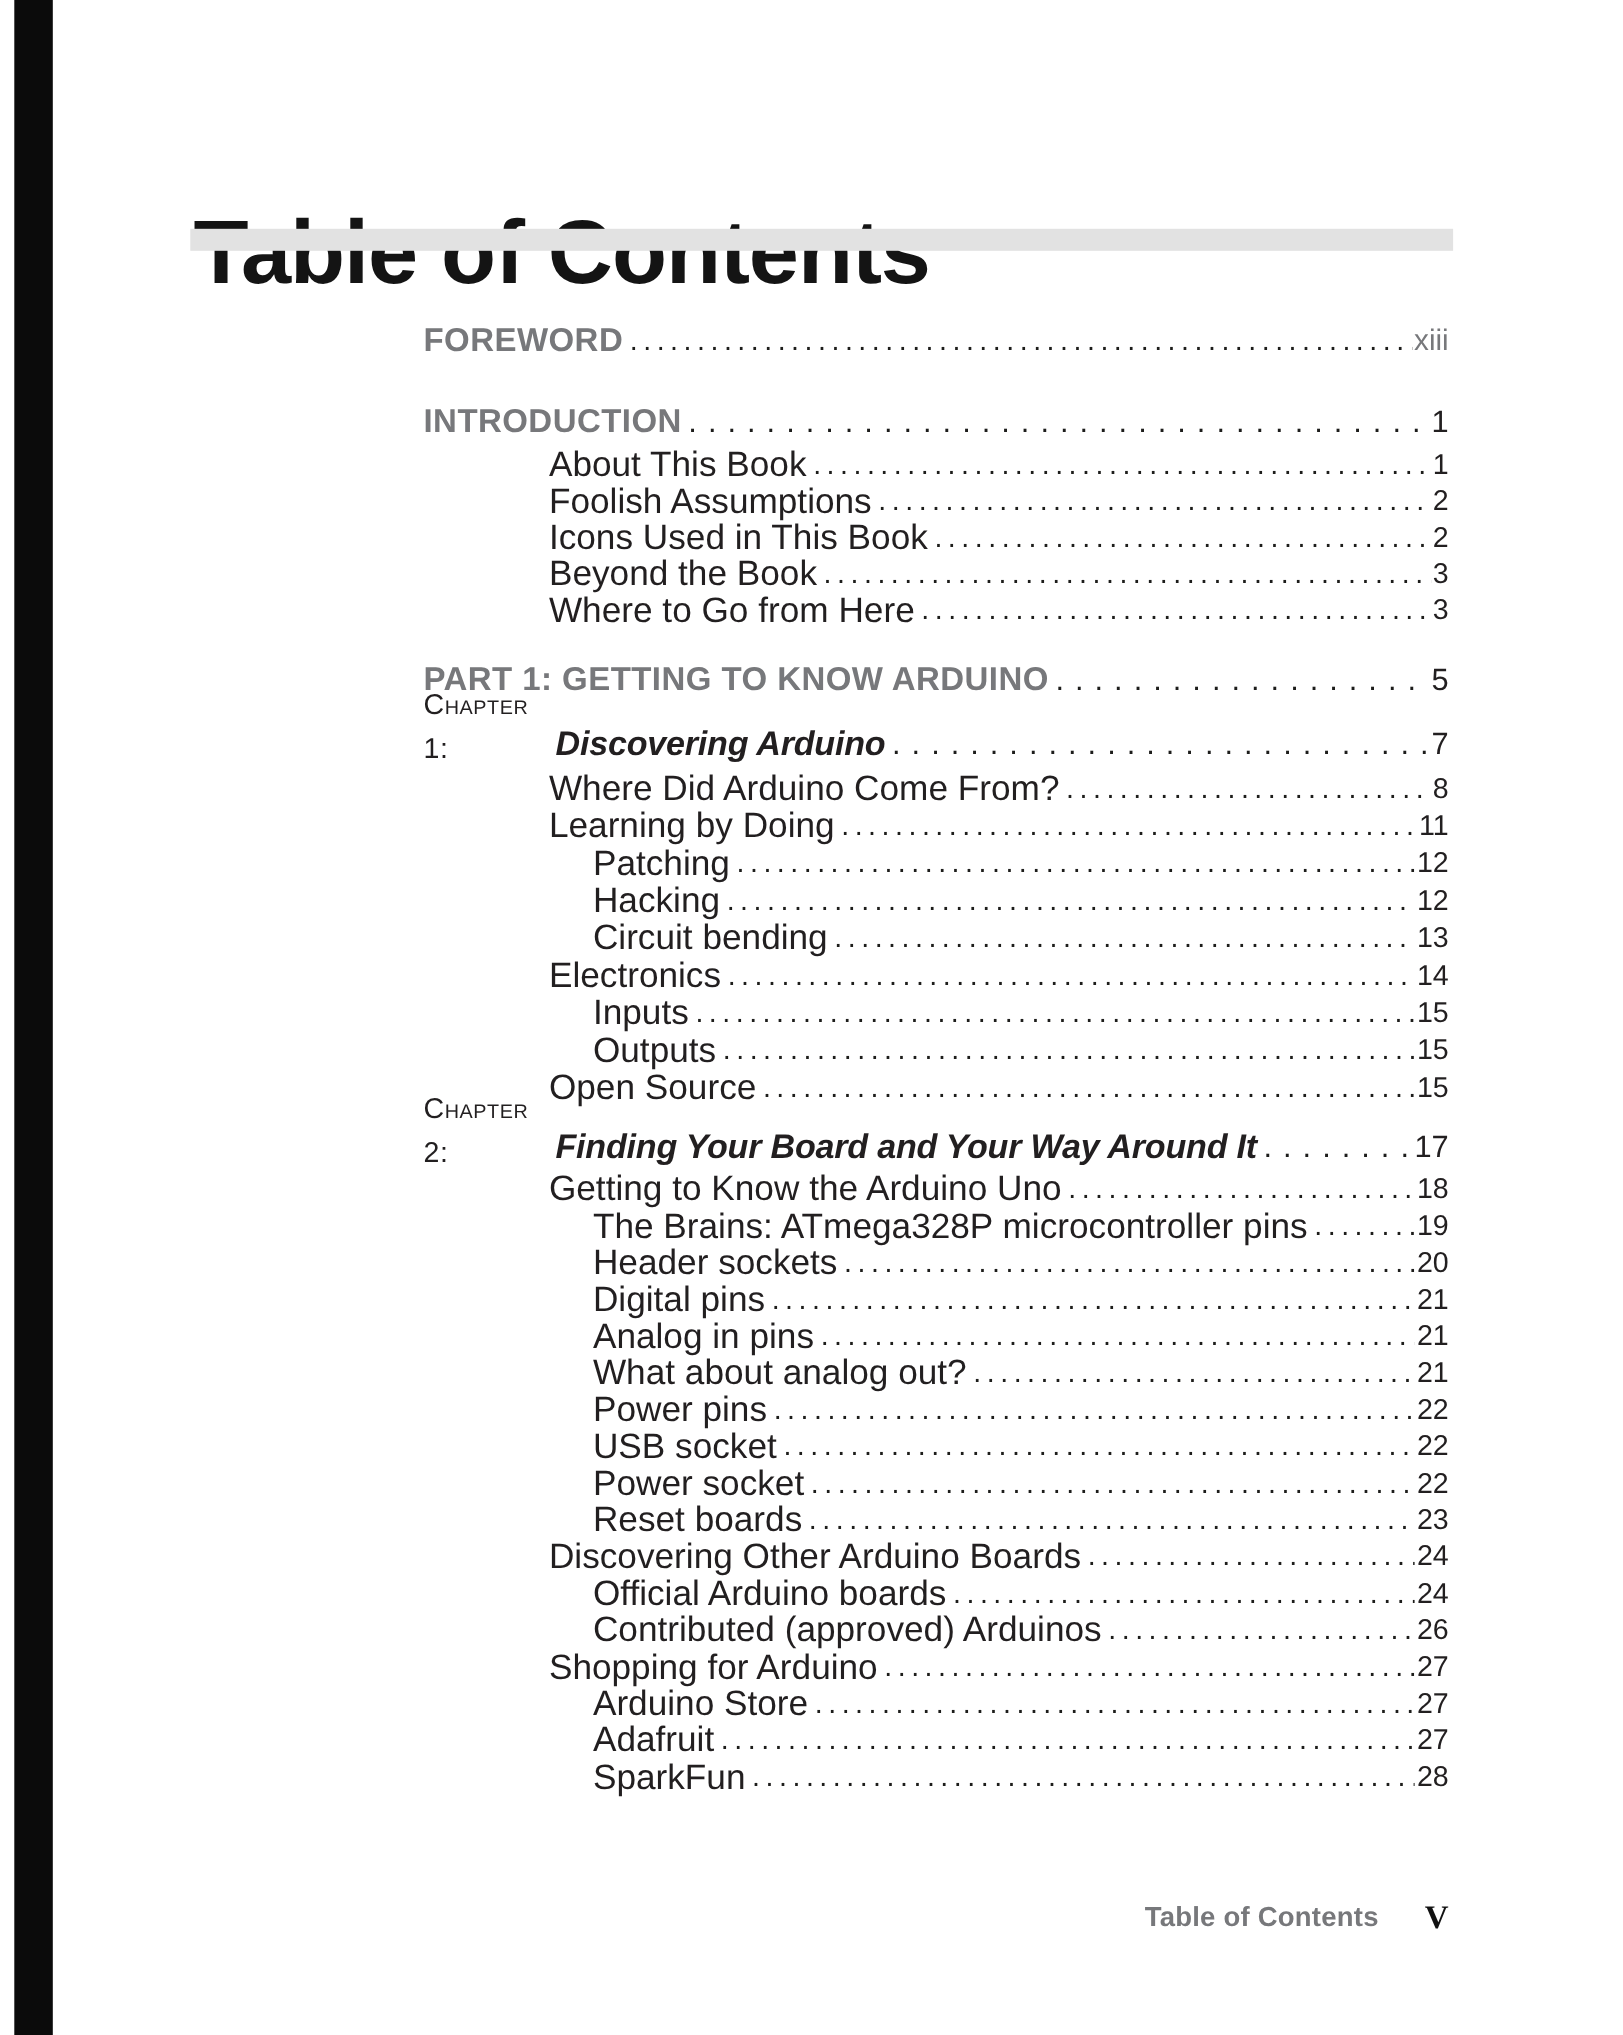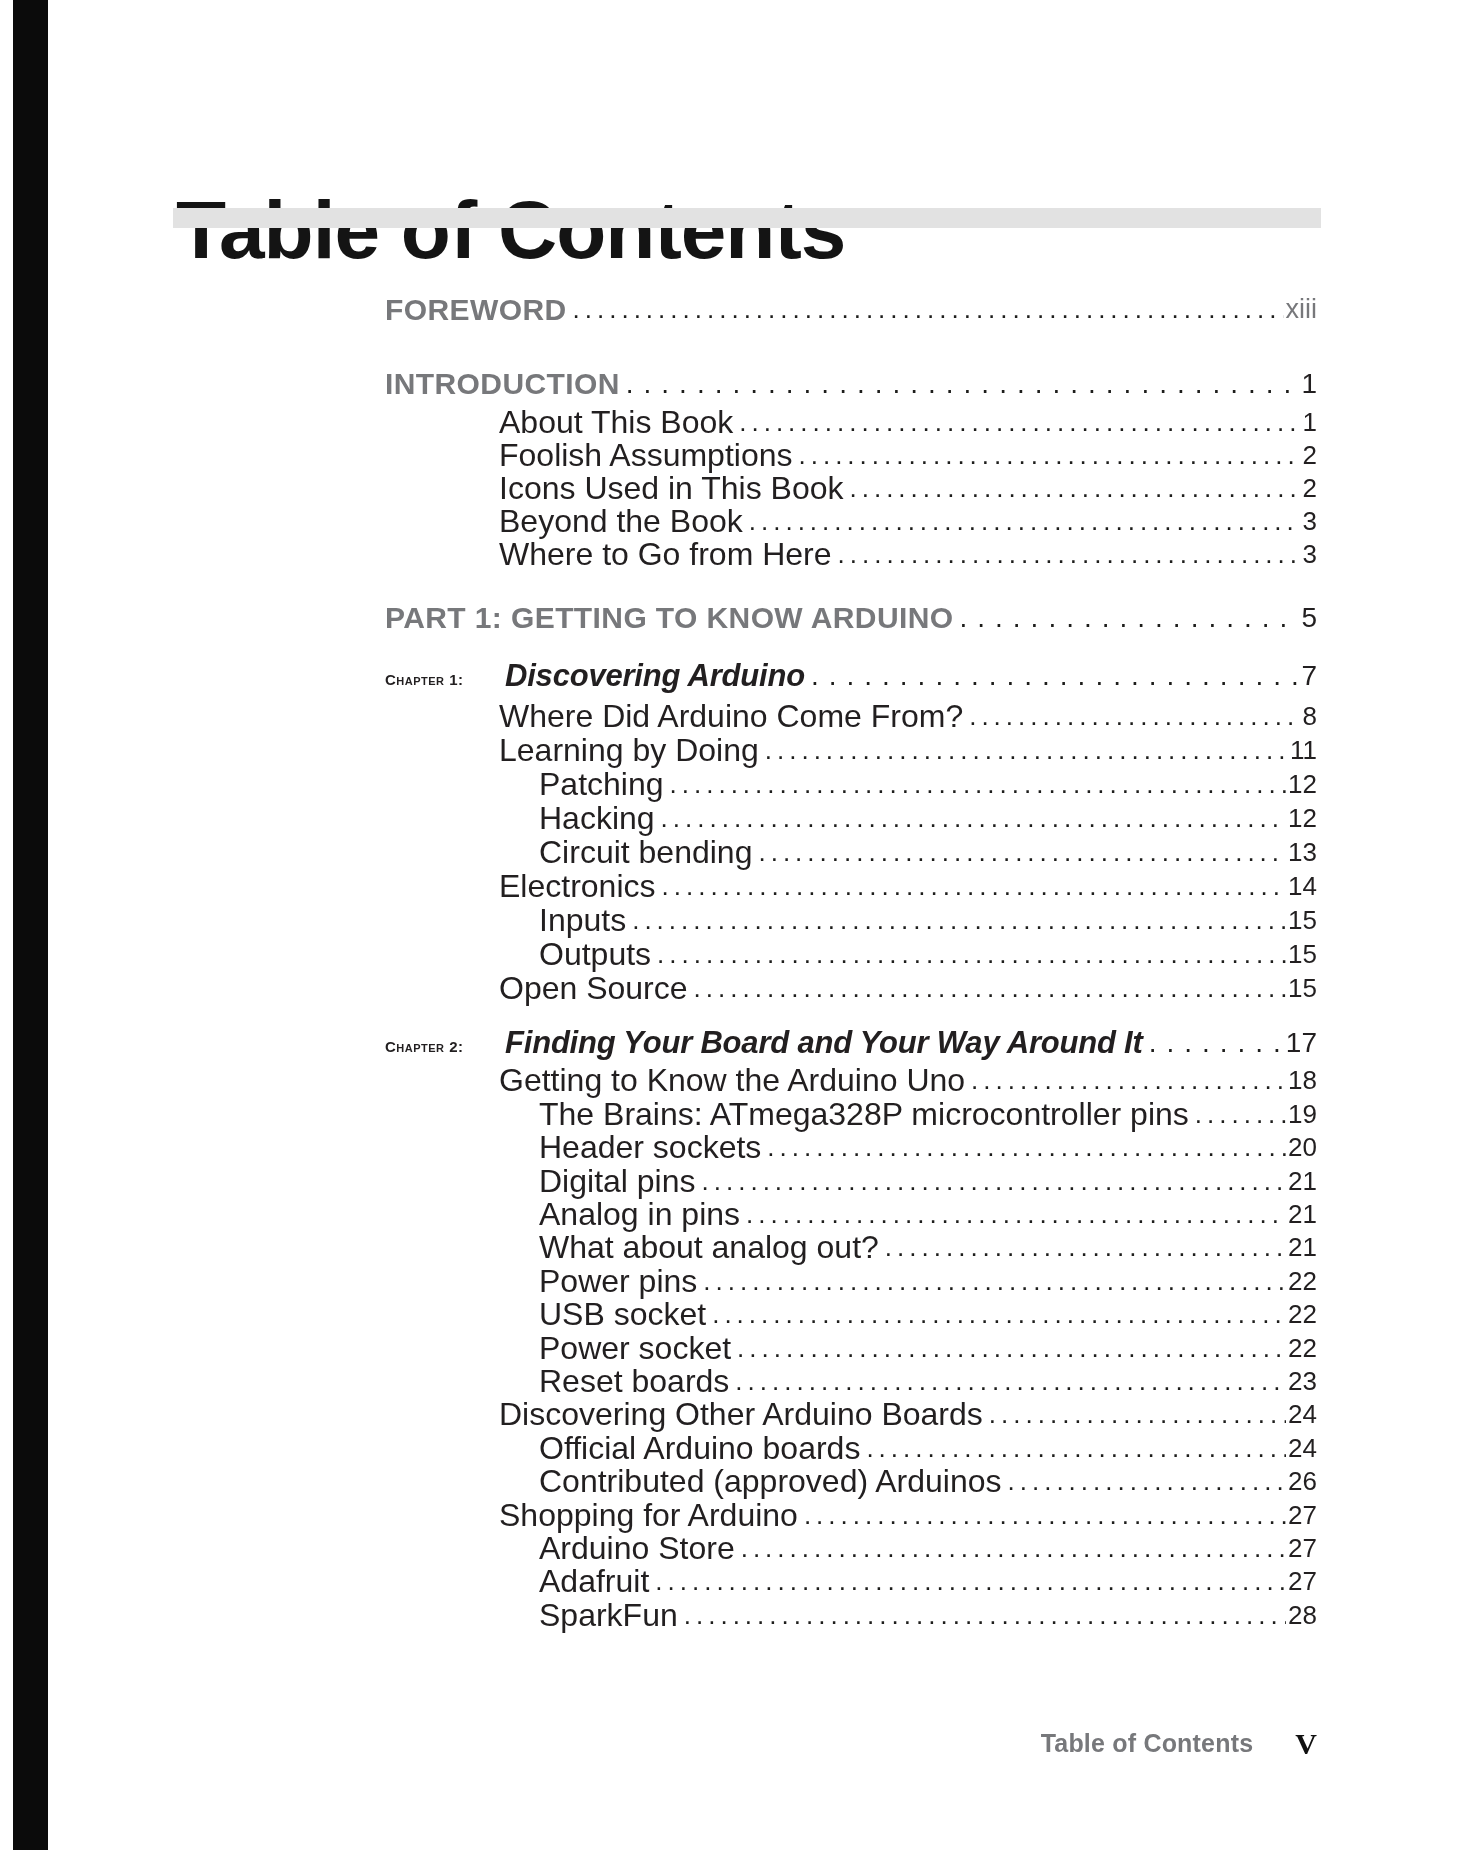--- a/index.html
+++ b/index.html
@@ -25,21 +25,21 @@
 
   .row { display:flex; align-items:flex-end; line-height:33.5px; height:33.5px; }
   .label { white-space:nowrap; }
 
   
   .head-front .label, .head-part .label {
     font-weight:bold; font-size:30px; color:#77787b; letter-spacing:0.4px;
   }
   .head-chapter { line-height:40px; height:40px; }
   .chap-label {
-    flex:none; width:120px; font-size:15px; font-weight:bold;
+    flex:none; width:120px; font-size:26px; font-weight:normal;
     font-variant:small-caps; letter-spacing:0.5px; color:#221f20;
     position:relative; top:4px;
   }
   .head-chapter .label { font-weight:bold; font-size:31px; color:#221f20; letter-spacing:-0.2px;font-style:italic; }
 
   
   .entry .label { font-size:32px; color:#221f20; }
   .entry.indent-1 { padding-left:114px; }
   .entry.indent-2 { padding-left:154px; }
 

